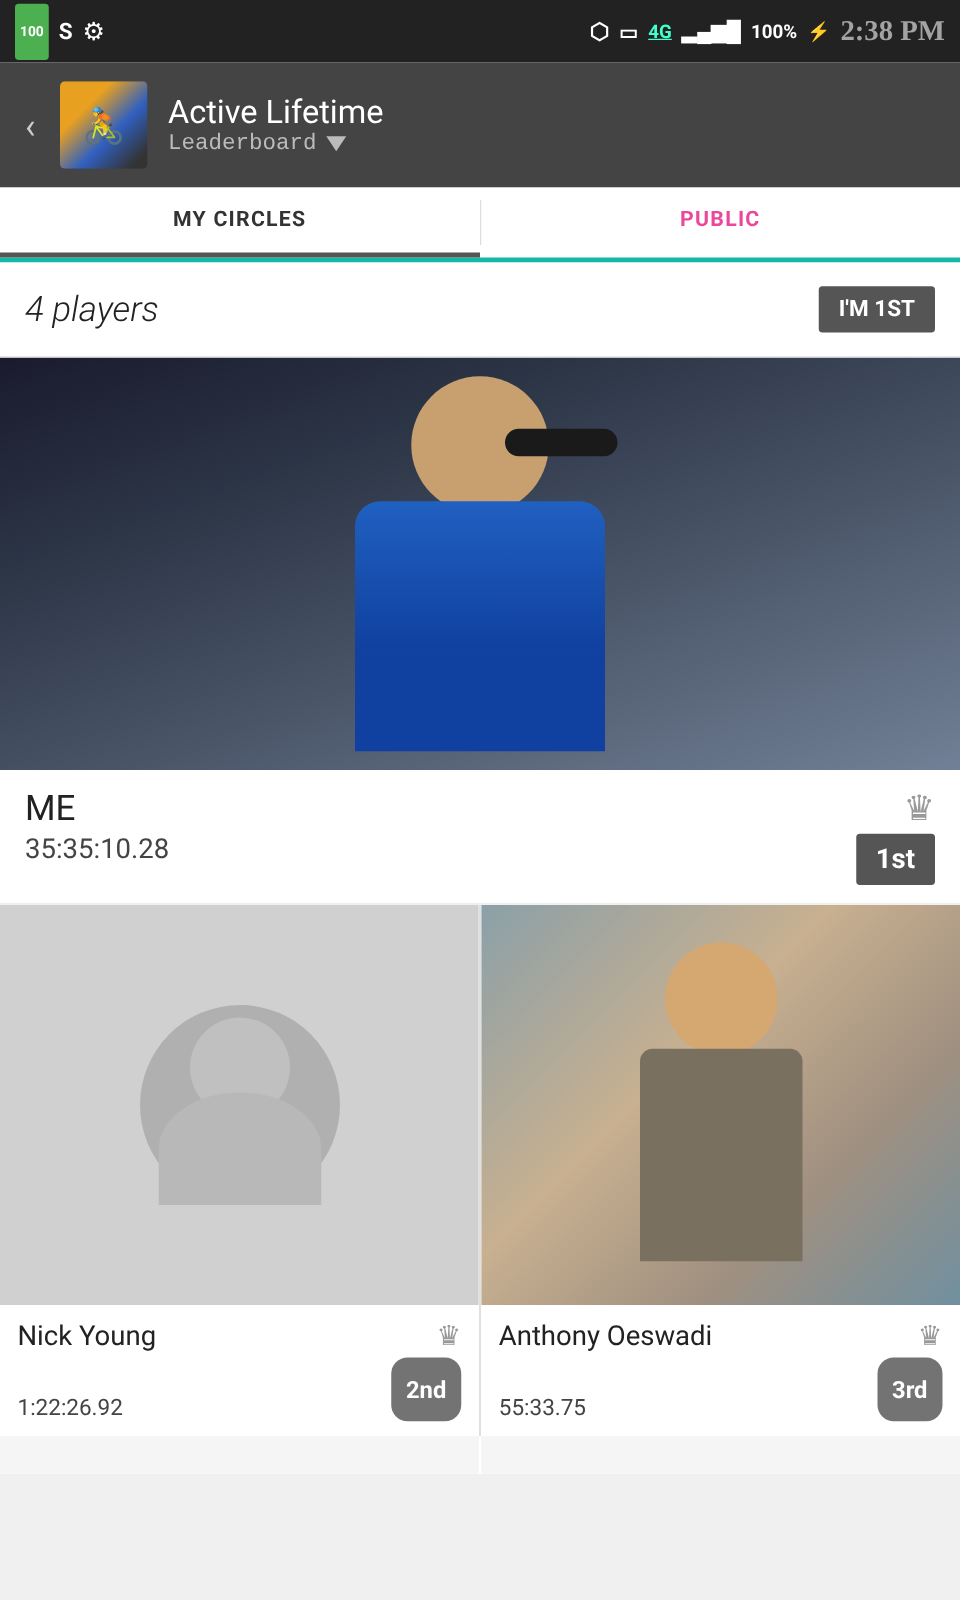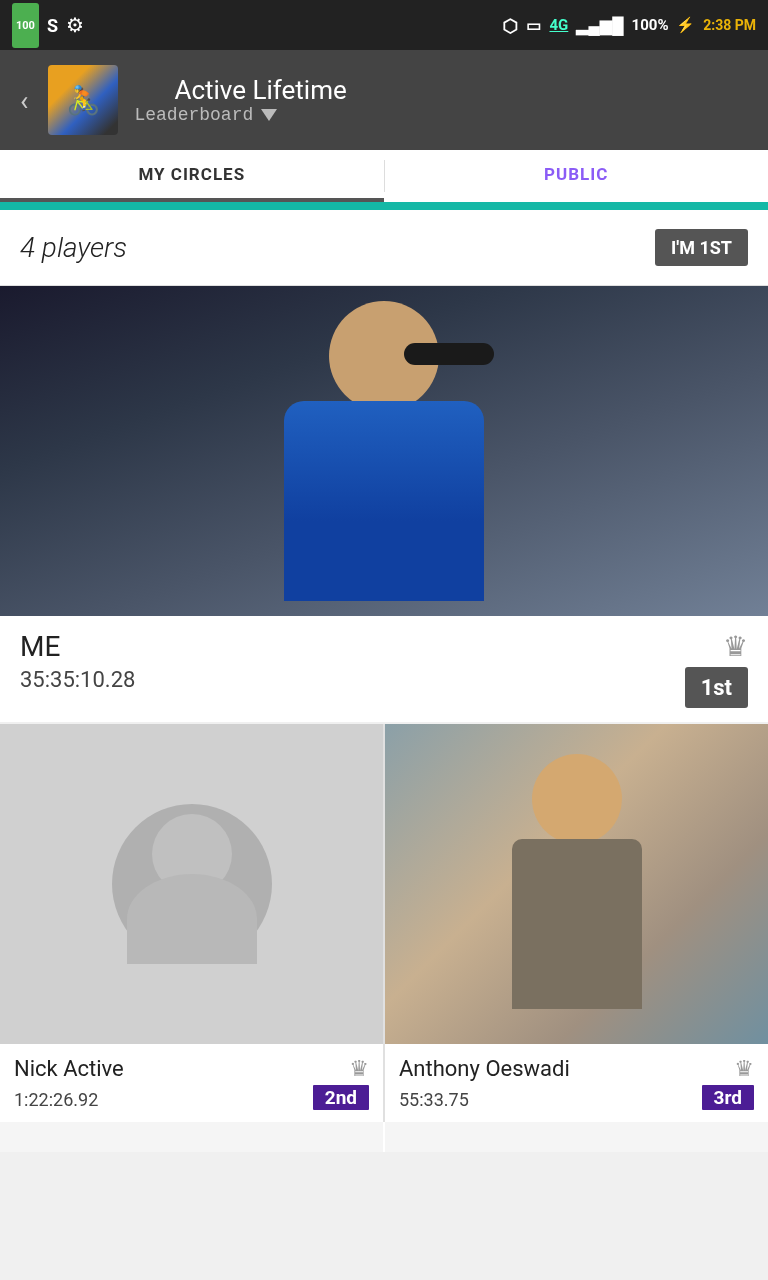--- a/index.html
+++ b/index.html
@@ -41,36 +41,36 @@
       width: 70px; height: 70px; border-radius: 4px;
       background: #888; overflow: hidden; flex-shrink: 0;
     }
     .header-avatar-img {
       width: 100%; height: 100%;
       background: linear-gradient(135deg, #e8a020 30%, #3060c0 60%, #333 90%);
       display: flex; align-items: center; justify-content: center;
       font-size: 28px;
     }
     .header-text { flex: 1; }
-    .header-title { color: #fff; font-size: 26px; font-weight: normal; margin-left: 40px; }
+    .header-title { color: #fff; font-size: 26px; font-weight: normal; }
     .header-subtitle { color: #bbb; font-size: 18px; display: flex; align-items: center; gap: 8px; font-family: Liberation Mono, monospace; }
     .dropdown-arrow { width: 0; height: 0; border-left: 8px solid transparent; border-right: 8px solid transparent; border-top: 12px solid #bbb; display: inline-block; }
 
     
     .tabs {
       width: 768px;
       height: 60px;
       background: #fff;
       display: flex;
-      border-bottom: 8px solid #14b8a6;
+      border-bottom: 4px solid #14b8a6;
     }
     .tab {
       flex: 1;
       display: flex; align-items: center; justify-content: center;
-      font-size: 17px; font-weight: bold; color: #8b5cf6;
+      font-size: 17px; font-weight: bold; color: #ec4899;
       cursor: pointer; letter-spacing: 1px;
       border-bottom: 4px solid transparent;
     }
     .tab.active {
       color: #333;
       border-bottom: 4px solid #555;
     }
     .tab-divider { width: 1px; background: #ddd; margin: 10px 0; }
 
     
@@ -214,23 +214,23 @@
       display: flex; justify-content: space-between; align-items: center;
     }
     .secondary-name { font-size: 22px; color: #222; }
     .crown-small { font-size: 22px; color: #999; }
     .secondary-time-row {
       display: flex; justify-content: space-between; align-items: flex-end;
       margin-top: 4px;
     }
     .secondary-time { font-size: 18px; color: #444; }
     .secondary-rank-badge {
-      background: #4c1d95; color: #fff;
-      padding: 1px 12px; font-size: 19px; font-weight: bold;
-      border-radius: 1px; min-width: 50px; text-align: center;
+      background: #737373; color: #fff;
+      padding: 14px 12px; font-size: 19px; font-weight: bold;
+      border-radius: 13px; min-width: 50px; text-align: center;
     }
 
     
     .bottom-partial {
       width: 768px;
       height: 30px;
       background: #fff;
       display: flex;
       gap: 2px;
     }
@@ -245,21 +245,21 @@
     <span style="font-size:18px;font-weight:bold;">S</span>
     <span style="font-size:20px;">⚙</span>
   </div>
   <div class="status-right">
     <span style="font-size:18px;">⬡</span>
     <span style="font-size:16px;">▭</span>
     <span style="font-size:15px;color:#4fc;text-decoration:underline;">4G</span>
     <span style="font-size:16px;">▂▄▆█</span>
     <span>100%</span>
     <span style="color:#4fc;">⚡</span>
-    <span style="font-size:14px;font-weight:bold;color:#eab308;">2:38 PM</span>
+    <span style="font-size:23px;font-weight:bold;color:#a3a3a3;font-family:Liberation Serif, serif;">2:38 PM</span>
   </div>
 </div>
 
 <div class="header">
   <span class="header-back">‹</span>
   <div class="header-avatar">
     <div class="header-avatar-img">🚴</div>
   </div>
   <div class="header-text">
     <div class="header-title">Active Lifetime</div>
@@ -315,21 +315,21 @@
     <div class="secondary-photo">
       <div class="secondary-photo-placeholder">
         <div class="avatar-placeholder">
           <div class="avatar-head"></div>
           <div class="avatar-body"></div>
         </div>
       </div>
     </div>
     <div class="secondary-info">
       <div class="secondary-name-row">
-        <span class="secondary-name">Nick Active</span>
+        <span class="secondary-name">Nick Young</span>
         <span class="crown-small">♛</span>
       </div>
       <div class="secondary-time-row">
         <span class="secondary-time">1:22:26.92</span>
         <span class="secondary-rank-badge">2nd</span>
       </div>
     </div>
   </div>
 
   <div class="secondary-card">

